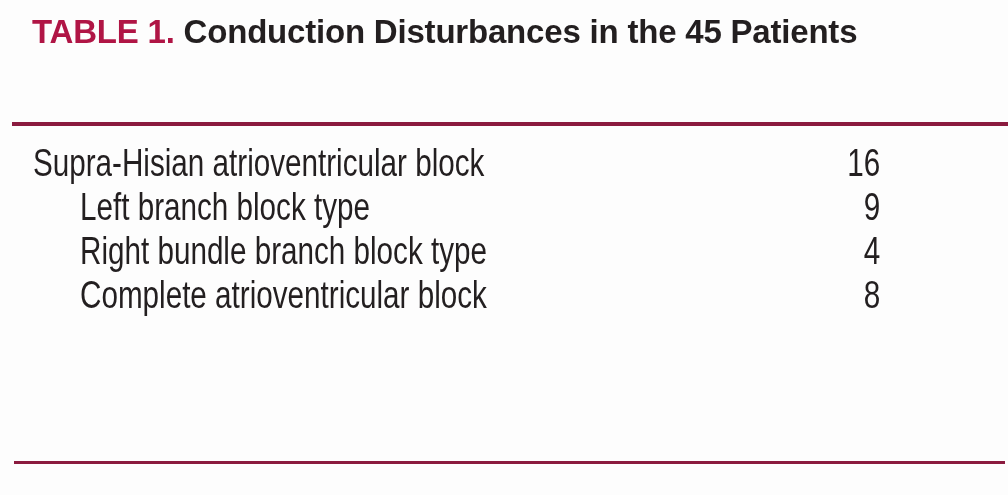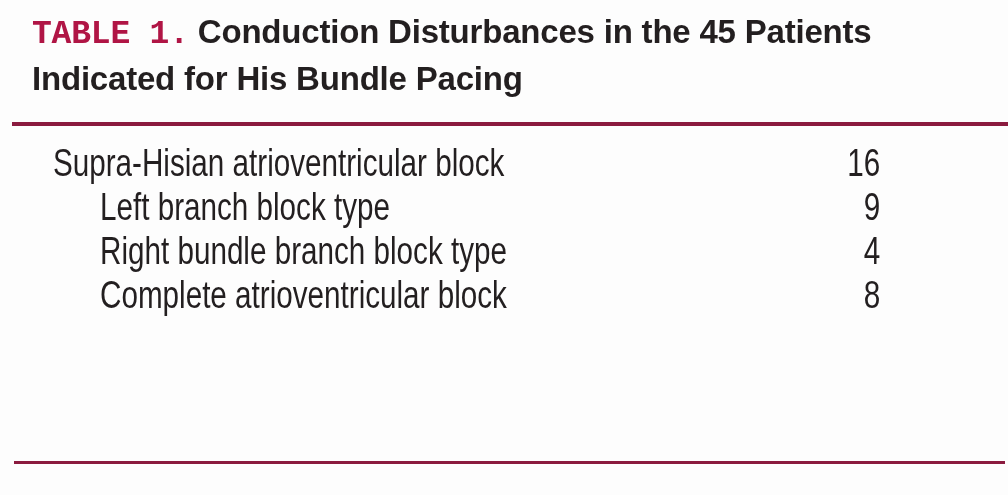--- a/index.html
+++ b/index.html
@@ -25,21 +25,20 @@
     left: 32px;
     top: 10px;
     font-size: 33px;
     font-weight: 700;
     line-height: 44px;
     white-space: nowrap;
     letter-spacing: -0.2px;
   }
   .table-number-label {
     color: var(--accent-red, #B01545);
-    font-family: Liberation Mono, monospace;
   }
   .rule {
     position: absolute;
     background: var(--rule-maroon, #8B1B3F);
   }
   .rule-top {
     left: 12px;
     right: 0;
     top: 122px;
     height: 4px;
@@ -54,21 +53,20 @@
     position: absolute;
     left: 33px;
     top: 141px;
     width: 847px;
   }
   .row {
     position: relative;
     height: 44.2px;
     display: flex;
     align-items: center;
-    margin-left: 20px;
   }
   .row-label {
     display: inline-block;
     font-size: 38px;
     white-space: nowrap;
     transform: scaleX(0.78);
     transform-origin: 0 50%;
   }
   .row.indent .row-label {
     margin-left: 47px;
@@ -83,21 +81,20 @@
     transform-origin: 100% 50%;
   }
 </style>
 </head>
 <body>
 
 <div class="page">
 
   <div class="table-caption">
     <div class="caption-line"><span class="table-number-label">TABLE 1.</span> <span>Conduction Disturbances in the 45 Patients</span></div>
-    <div class="caption-line"><span>Indicated for His Bundle Pacing</span></div>
   </div>
 
   <div class="rule rule-top"></div>
 
   <div class="rows" id="rows">
       <div class="row">
     <span class="row-label">Supra-Hisian atrioventricular block</span>
     <span class="row-value">16</span>
   </div>
       <div class="row indent">

